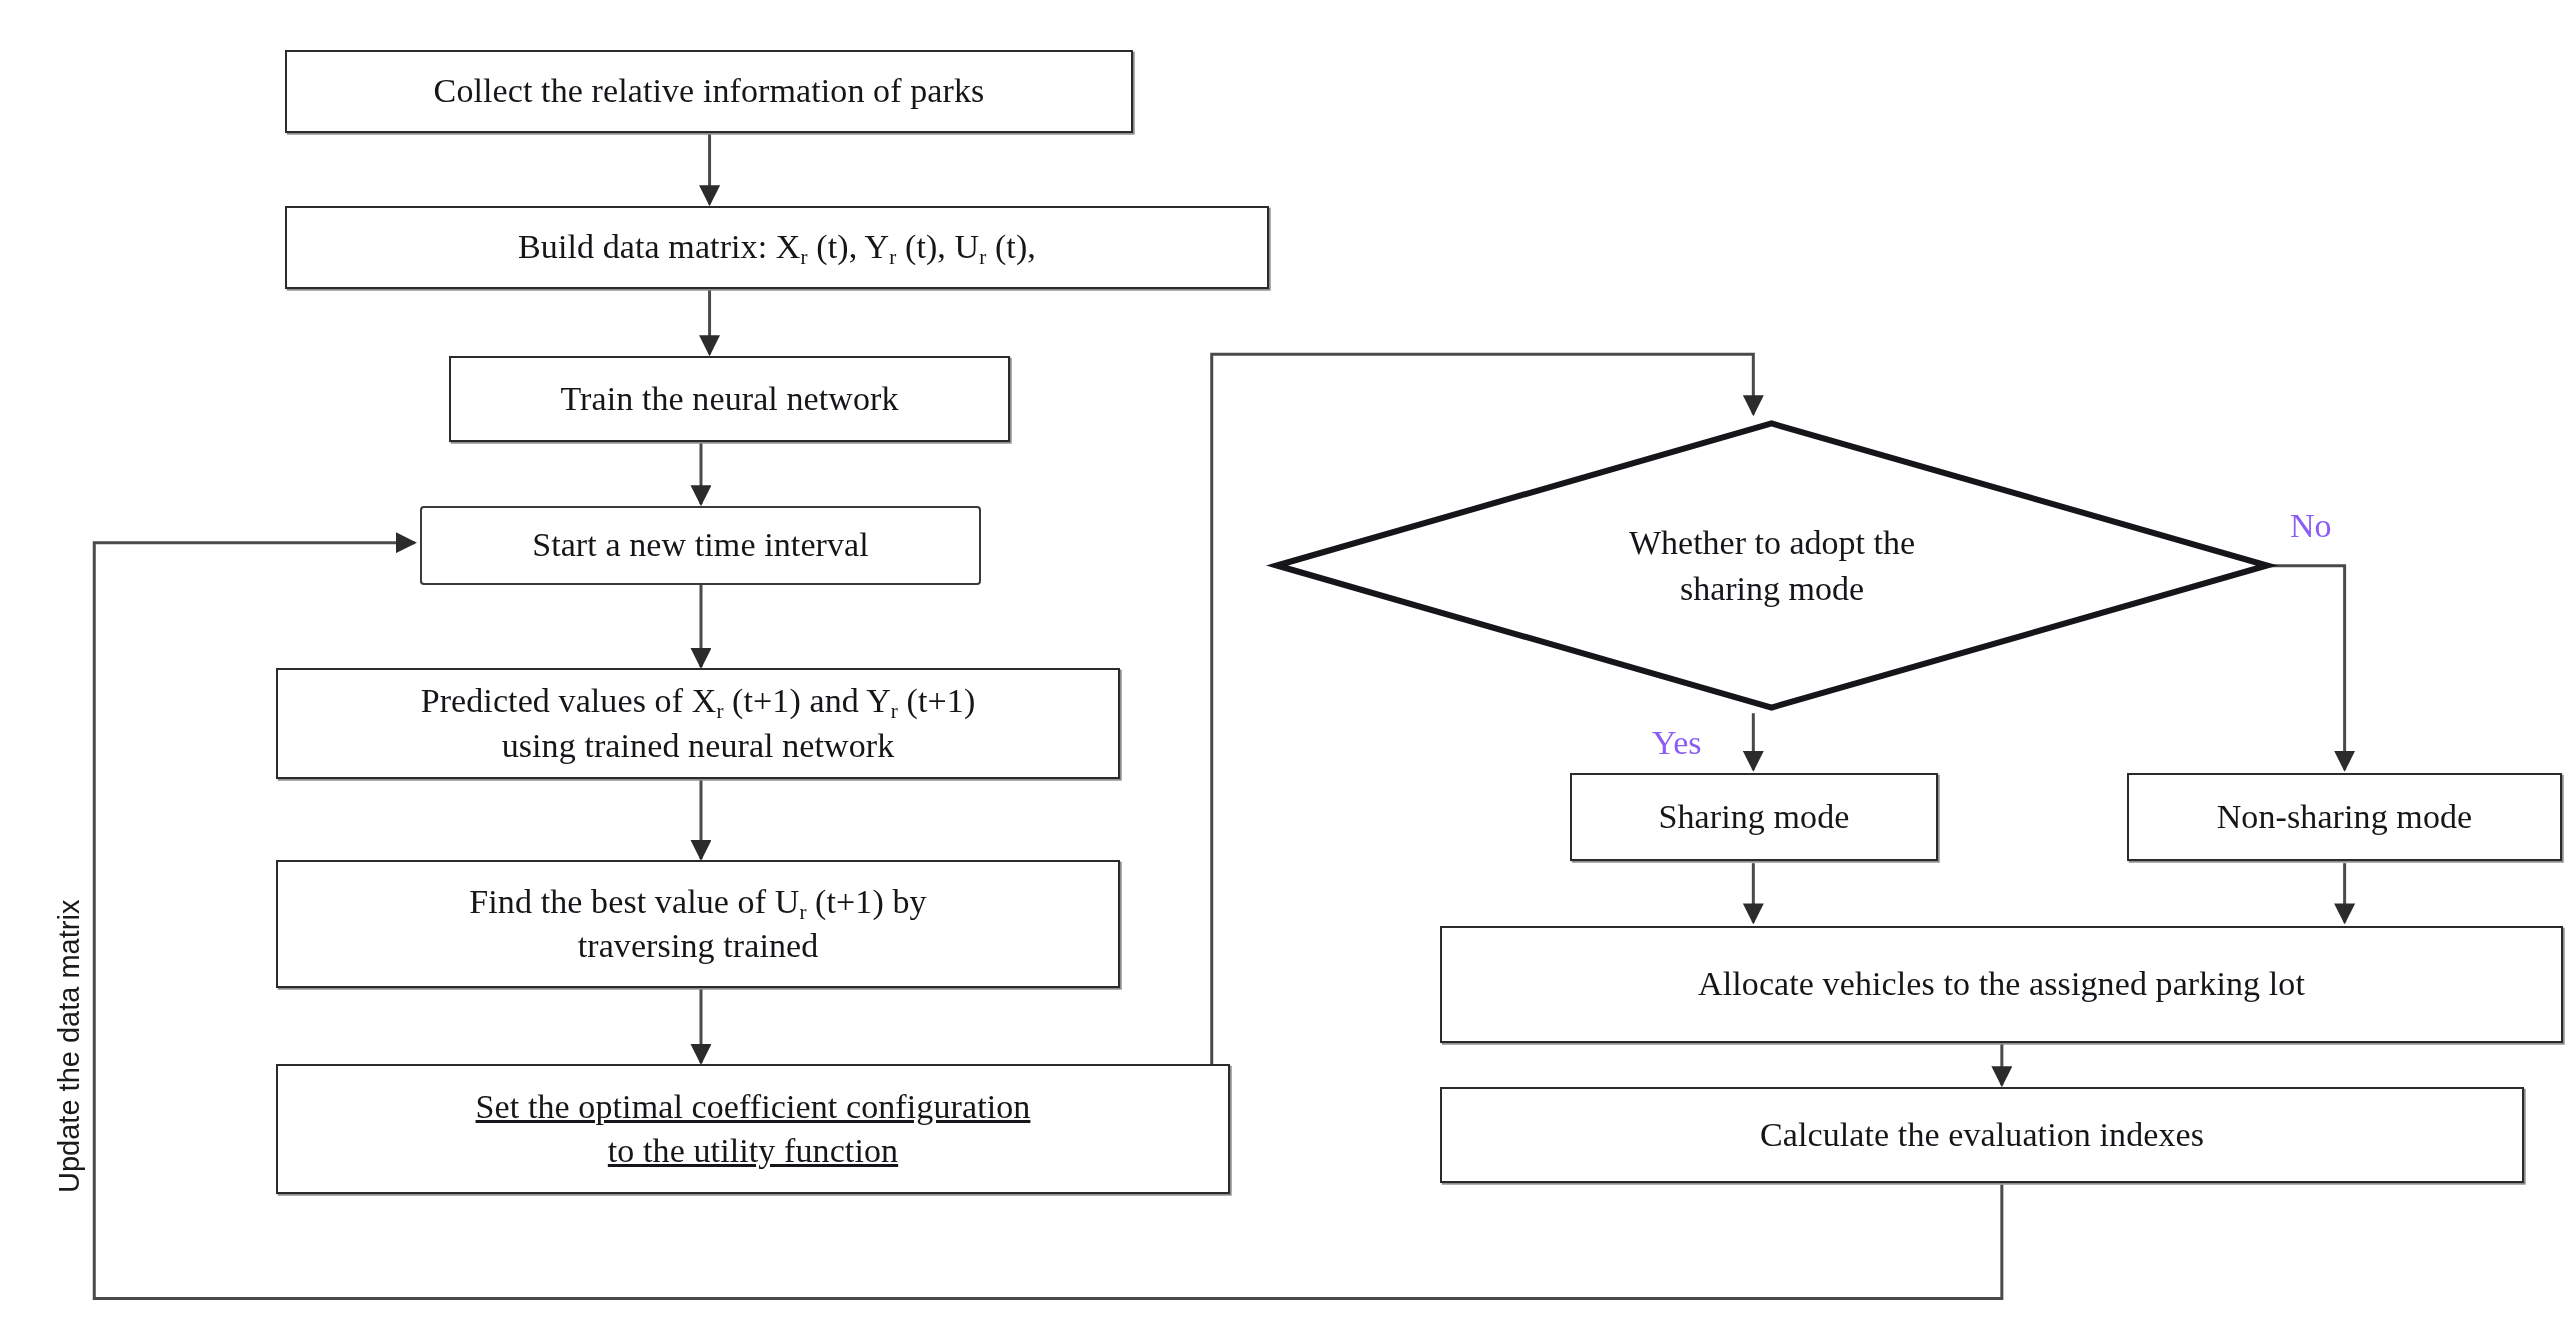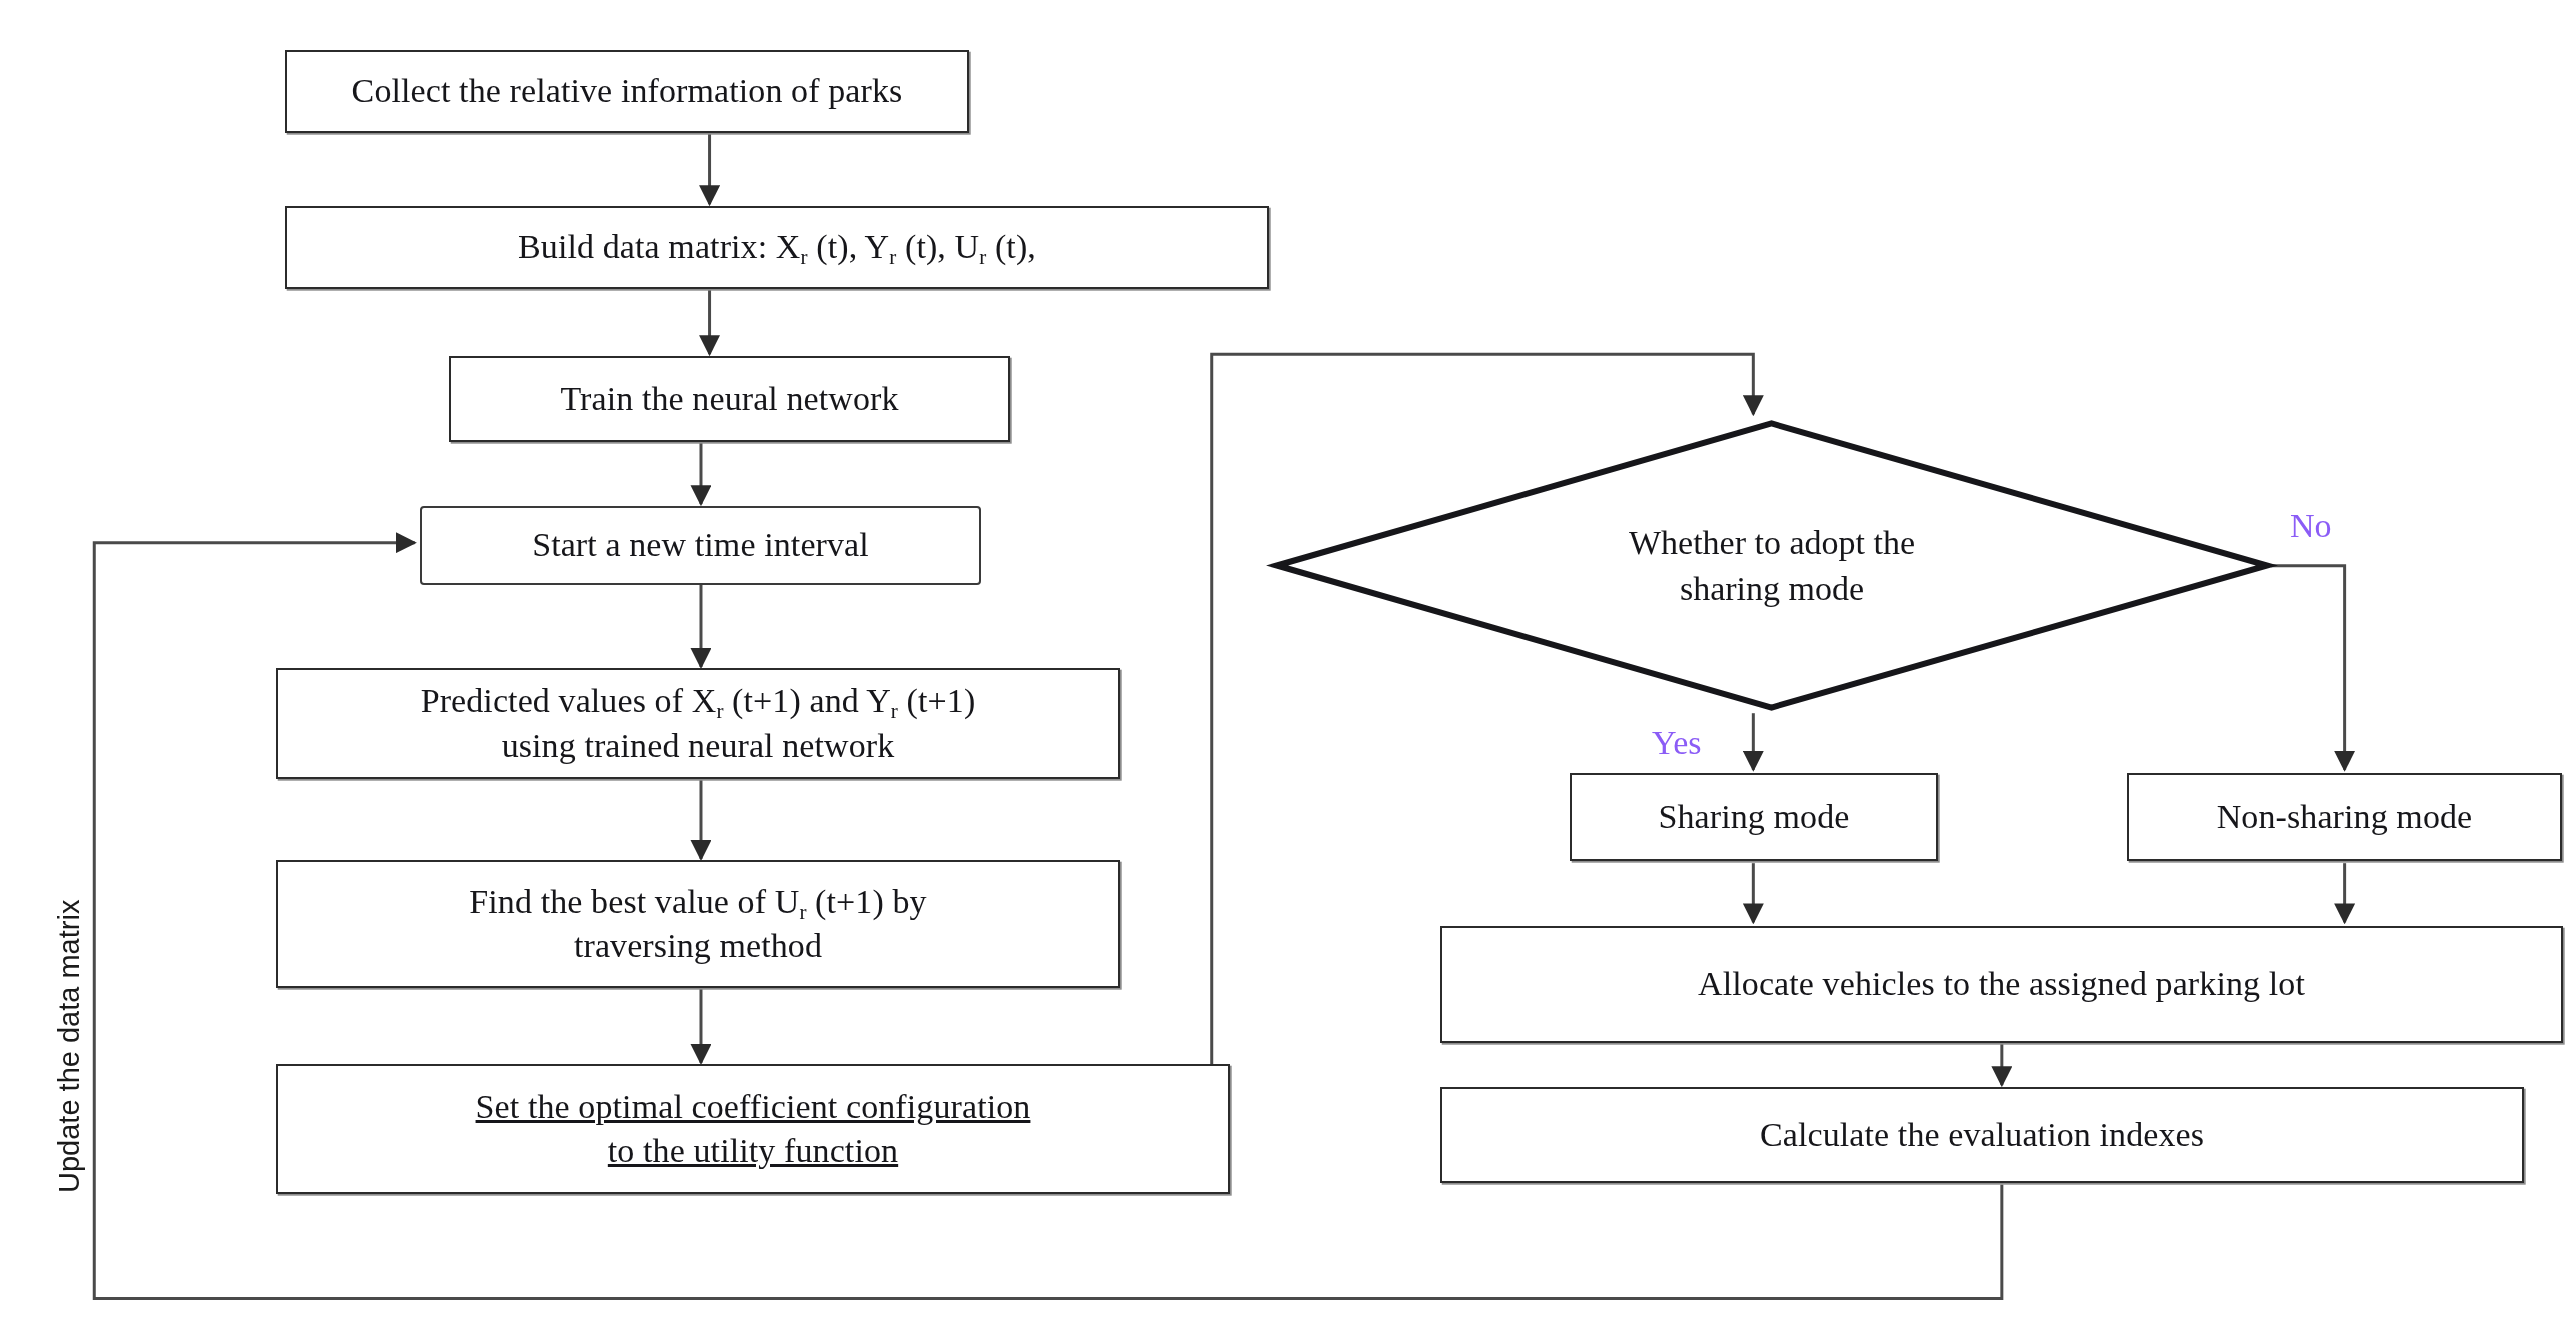--- a/index.html
+++ b/index.html
@@ -149,42 +149,42 @@
       <line x1="2046" y1="1007" x2="2046" y2="1076" marker-end="url(#arrow)"></line>
 
       <line x1="2736" y1="1007" x2="2736" y2="1076" marker-end="url(#arrow)"></line>
 
       <line x1="2336" y1="1191" x2="2336" y2="1266" marker-end="url(#arrow)"></line>
 
       <path d="M 2336 1382 L 2336 1515 L 110 1515 L 110 633 L 484 633" marker-end="url(#arrow)"></path>
     </g>
   </svg>
 
-  <div class="node rect" style="left:285px; top:50px; width:684px; height:83px;">
+  <div class="node rect" style="left:285px; top:50px; width:848px; height:83px;">
     <span class="node-label">Collect the relative information of parks</span>
   </div>
 
   <div class="node rect" style="left:285px; top:206px; width:984px; height:83px;">
     <span class="node-label"><span>Build data matrix: X</span><sub>r</sub><span> (t), Y</span><sub>r</sub><span> (t), U</span><sub>r</sub><span> (t),</span></span>
   </div>
 
   <div class="node rect" style="left:420px; top:356px; width:561px; height:86px;margin-left:29px;">
     <span class="node-label">Train the neural network</span>
   </div>
 
   <div class="node rounded" style="left:420px; top:506px; width:561px; height:79px;">
     <span class="node-label">Start a new time interval</span>
   </div>
 
   <div class="node rect" style="left:276px; top:668px; width:844px; height:111px;">
     <span class="node-label"><span>Predicted values of X</span><sub>r</sub><span> (t+1) and Y</span><sub>r</sub><span> (t+1)</span><br><span>using trained neural network</span></span>
   </div>
 
   <div class="node rect" style="left:276px; top:860px; width:844px; height:128px;">
-    <span class="node-label"><span>Find the best value of U</span><sub>r</sub><span> (t+1) by</span><br><span>traversing method</span></span>
+    <span class="node-label"><span>Find the best value of U</span><sub>r</sub><span> (t+1) by</span><br><span>traversing trained</span></span>
   </div>
 
   <div class="node rect" style="left:276px; top:1064px; width:954px; height:130px;text-decoration:underline;">
     <span class="node-label">Set the optimal coefficient configuration
 to the utility function</span>
   </div>
 
   <div class="diamond-wrap" style="left:1273px; top:420px; width:998px; height:291px;">
     <svg width="998" height="291" viewBox="0 0 1165 340">
       <polygon points="582,4 1161,170 582,336 4,170" fill="#ffffff" stroke="#16161a" stroke-width="7" stroke-linejoin="miter"></polygon>

